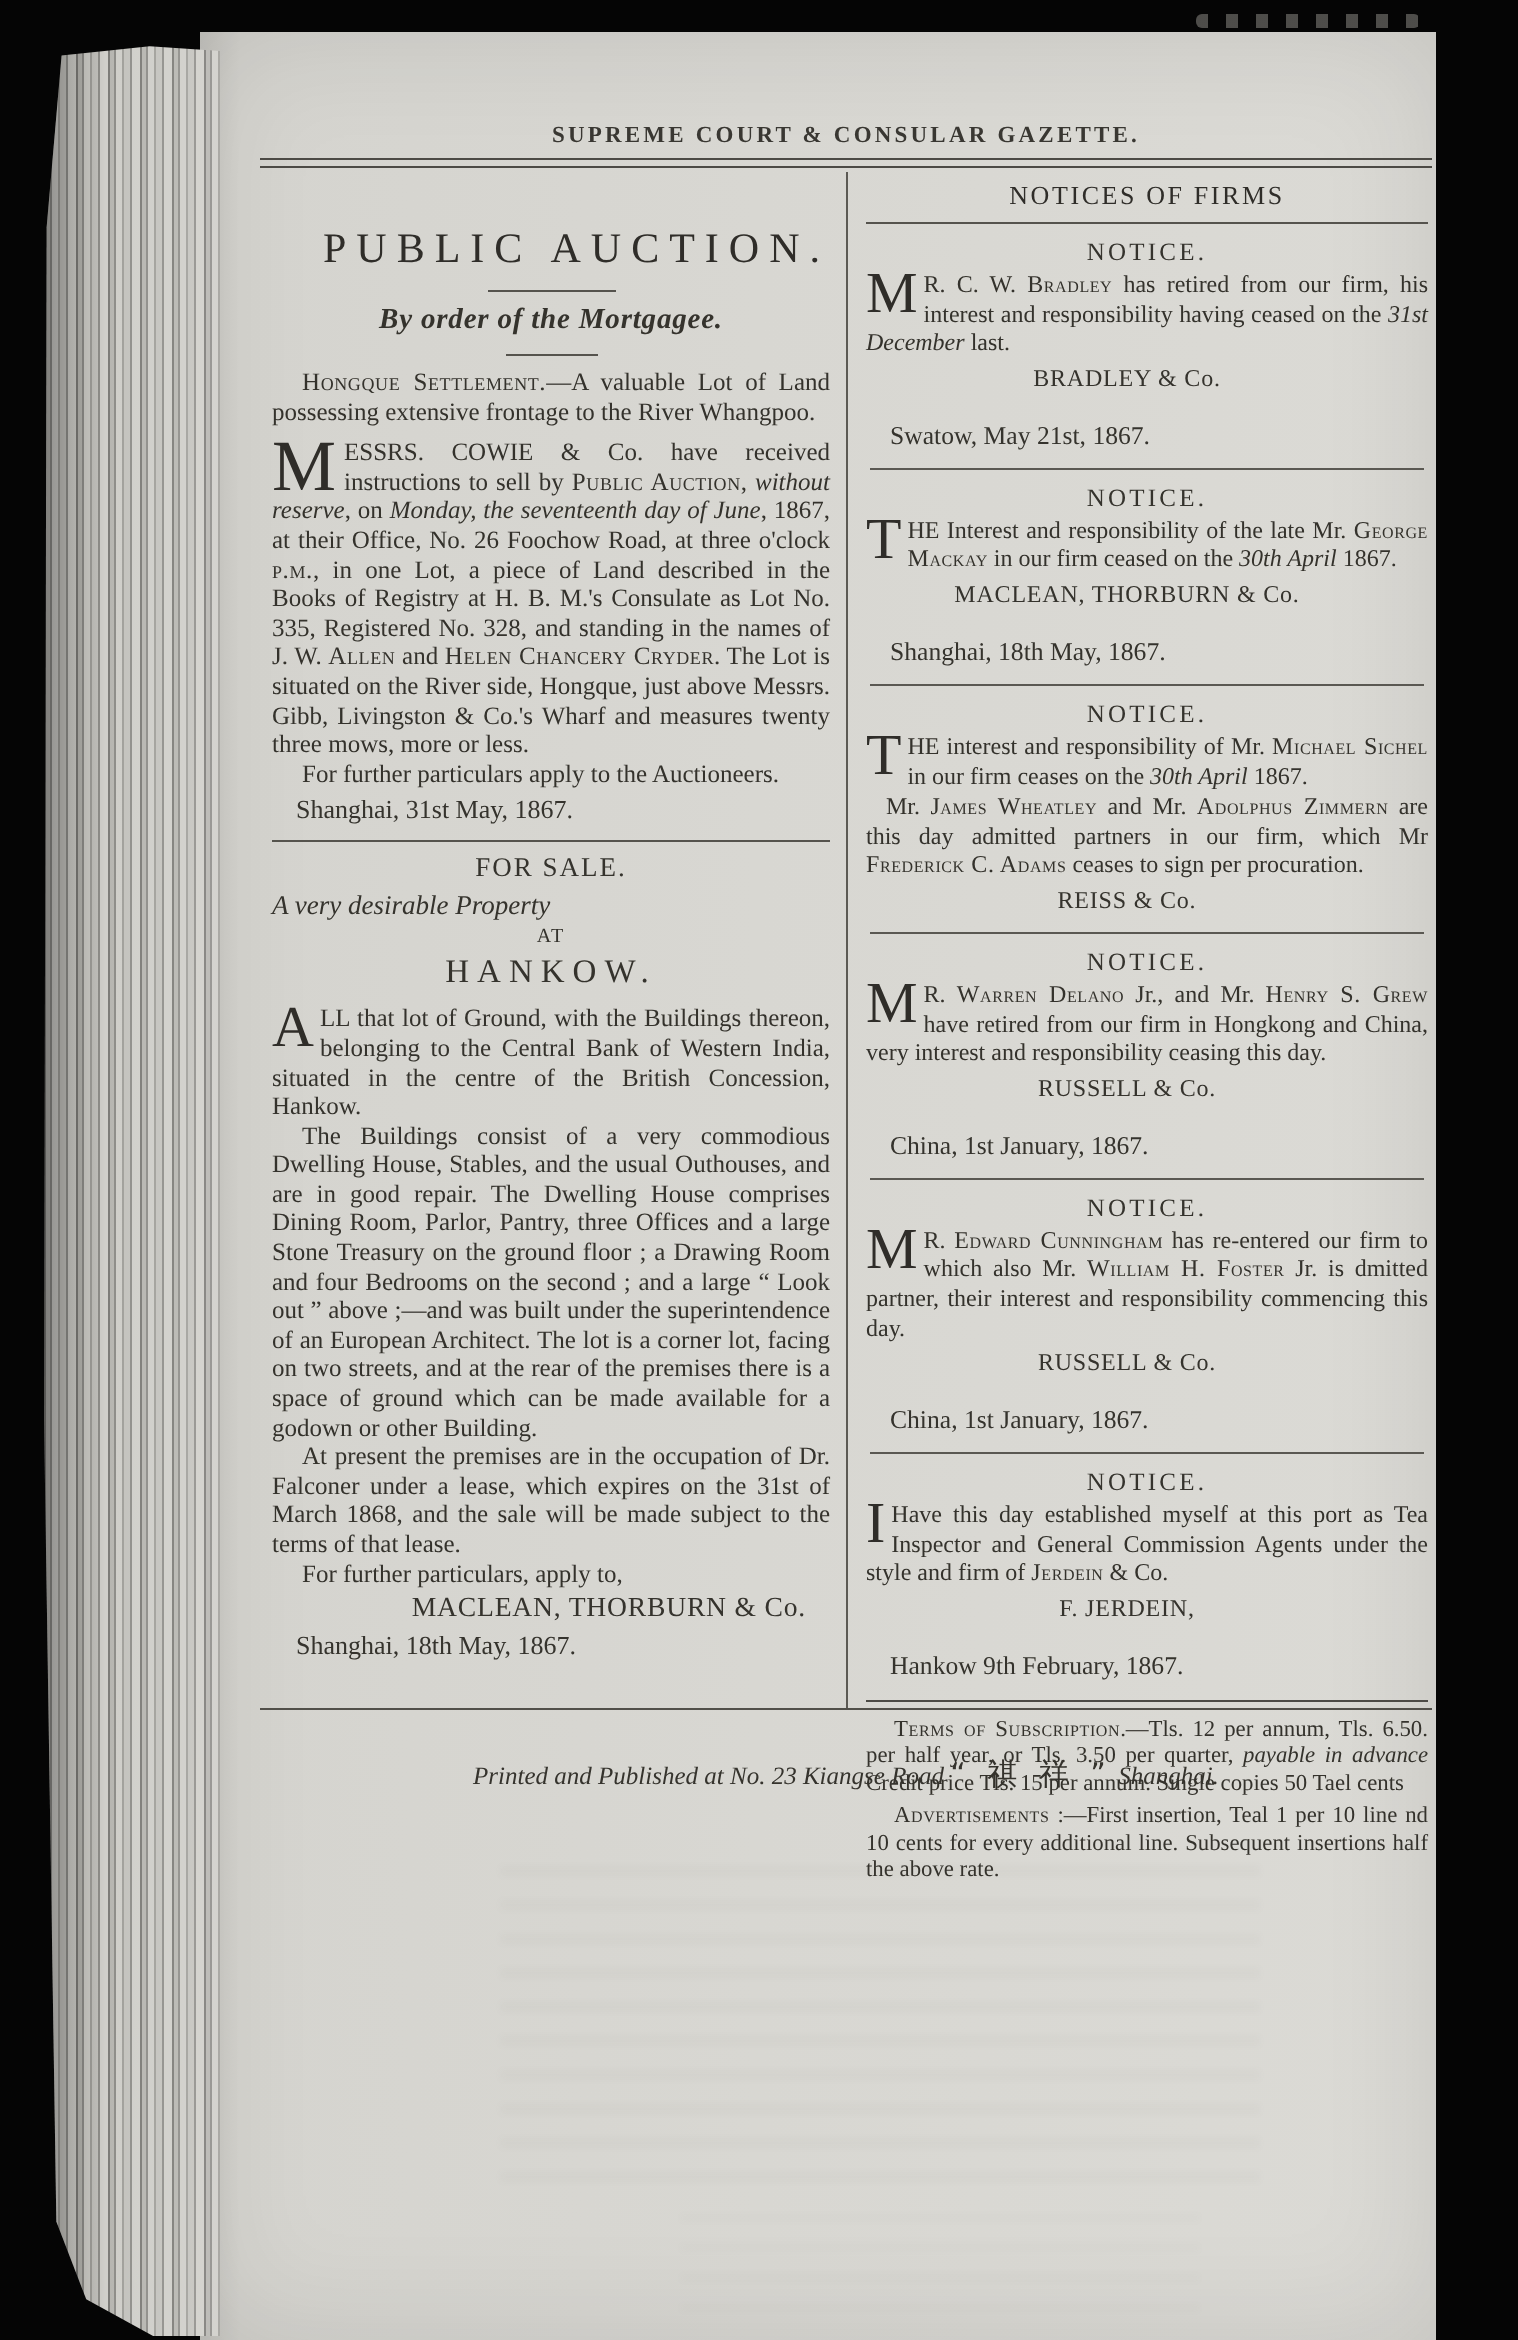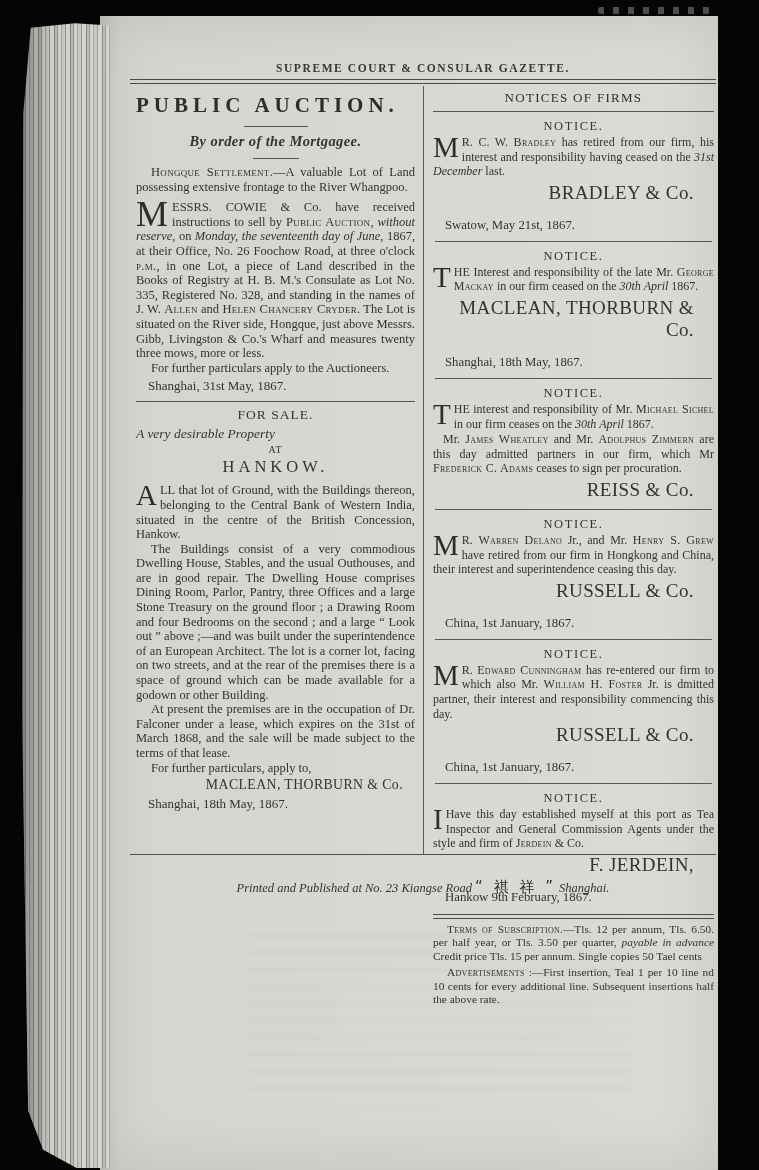--- a/index.html
+++ b/index.html
@@ -37,22 +37,22 @@
     font-weight:bold; font-size:11.5px; letter-spacing:1.6px; color:#393732; }
   .double-rule { position:absolute; top:63px; left:30px; width:586px; height:5px;
     border-top:1.6px solid #4c4a45; border-bottom:1px solid #4c4a45; }
 
   .content { position:absolute; top:70px; left:30px; width:586px; display:flex; }
   .col-left  { width:293px; padding:6px 8px 0 6px; }
   .col-divider { width:1px; background:#5c5a54; height:768px; }
   .col-right { width:292px; padding:2px 2px 0 9px; }
 
   
-  .auction-title { text-align:left; font-size:21px; letter-spacing:5px; font-weight:bold;
-    color:#2f2d29; margin-top:1px; }
+  .auction-title { text-align:right; font-size:21px; letter-spacing:5px; font-weight:normal;
+    color:#2f2d29; margin-top:20px; }
   .short-rule { width:64px; height:1px; background:#55534d; margin:8px auto 6px; }
   .short-rule.narrow { width:46px; }
   .byline { text-align:center; font-style:italic; font-weight:bold; font-size:14.5px; letter-spacing:.4px; }
   .para { font-size:12.5px; line-height:14.6px; text-align:justify; color:#34322c; }
   .indent { text-indent:15px; }
   .mt { margin-top:6px; }
   .dateline { font-size:13px; margin-top:3px; text-indent:12px; }
   .sig { text-align:right; font-size:13.8px; padding-right:12px; margin-top:2px; letter-spacing:.4px; }
   .col-rule { height:1px; background:#55534d; margin:7px 0 5px; }
   .fs-head  { text-align:center; font-size:13.5px; letter-spacing:1px; margin-top:3px; }
@@ -64,21 +64,21 @@
   .dc-big { font-size:36px; line-height:27px; padding-right:4px; }
 
   
   .nof-title { text-align:center; font-weight:normal; font-size:13px; letter-spacing:1.3px;
     margin-top:2px; color:#2f2d29; }
   .nof-rule { height:1px; background:#55534d; margin:5px 0 1px; }
   .notice-title { text-align:center; font-size:12.5px; letter-spacing:1.6px; margin-top:7px; }
   .notice-body { font-size:12px; line-height:14.6px; text-align:justify; margin-top:1px; color:#34322c; }
   .indent-sm { text-indent:10px; }
   .notice-rule { height:1px; background:#5a5852; margin:8px 2px 0; }
-  .sig-r { text-align:right; font-size:19px; padding-right:20px; margin-top:3px; letter-spacing:.4px; }
+  .sig-r { text-align:center; font-size:12px; padding-right:20px; margin-top:3px; letter-spacing:.4px; }
   .dateline-r { font-size:12.8px; margin-top:14px; text-indent:12px; }
   .double-rule-sm { height:5px; border-top:1.6px solid #4c4a45; border-bottom:1px solid #4c4a45; margin:9px 0 4px; }
   .terms { font-size:11.4px; line-height:13.5px; text-align:justify; text-indent:14px; margin-top:3px; color:#34322c; }
 
   
   .footer-rule { position:absolute; top:838px; left:30px; width:586px; height:1px; background:#514f49; }
   .footer-text { position:absolute; top:862px; left:30px; width:586px; text-align:center; font-size:12.5px; }
 
   .run-i { font-style:italic; }
   .run-sc { font-variant:small-caps; letter-spacing:.3px; }
@@ -154,21 +154,21 @@
         <div>
           <div class="notice-title">NOTICE.</div>
           <p class="notice-body"><span class="dc">T</span><span><span>HE interest and responsibility of Mr. </span><span class="run-sc">Michael Sichel</span><span> in our firm ceases on the </span><span class="run-i">30th April</span><span> 1867.</span></span></p>
           <p class="notice-body indent-sm"><span>Mr. </span><span class="run-sc">James Wheatley</span><span> and Mr. </span><span class="run-sc">Adolphus Zimmern</span><span> are this day admitted partners in our firm, which Mr </span><span class="run-sc">Frederick C. Adams</span><span> ceases to sign per procuration.</span></p>
           <p class="sig-r">REISS &amp; Co.</p>
           <div class="notice-rule"></div>
         </div>
 
         <div>
           <div class="notice-title">NOTICE.</div>
-          <p class="notice-body"><span class="dc">M</span><span><span>R. </span><span class="run-sc">Warren Delano</span><span> Jr., and Mr. </span><span class="run-sc">Henry S. Grew</span><span> have retired from our firm in Hongkong and China, their interest and superintendence ceasing this day.</span></span></p>
+          <p class="notice-body"><span class="dc">M</span><span><span>R. </span><span class="run-sc">Warren Delano</span><span> Jr., and Mr. </span><span class="run-sc">Henry S. Grew</span><span> have retired from our firm in Hongkong and China, very interest and responsibility ceasing this day.</span></span></p>
           <p class="sig-r">RUSSELL &amp; Co.</p>
           <p class="dateline-r">China, 1st January, 1867.</p>
           <div class="notice-rule"></div>
         </div>
 
         <div>
           <div class="notice-title">NOTICE.</div>
           <p class="notice-body"><span class="dc">M</span><span><span>R. </span><span class="run-sc">Edward Cunningham</span><span> has re-entered our firm to which also Mr. </span><span class="run-sc">William H. Foster</span><span> Jr. is dmitted partner, their interest and responsibility commencing this day.</span></span></p>
           <p class="sig-r">RUSSELL &amp; Co.</p>
           <p class="dateline-r">China, 1st January, 1867.</p>

